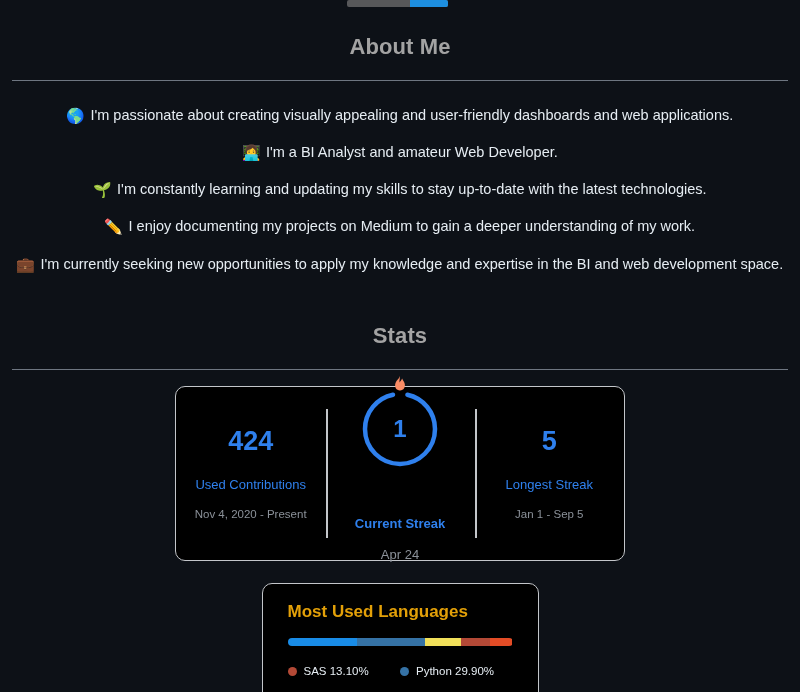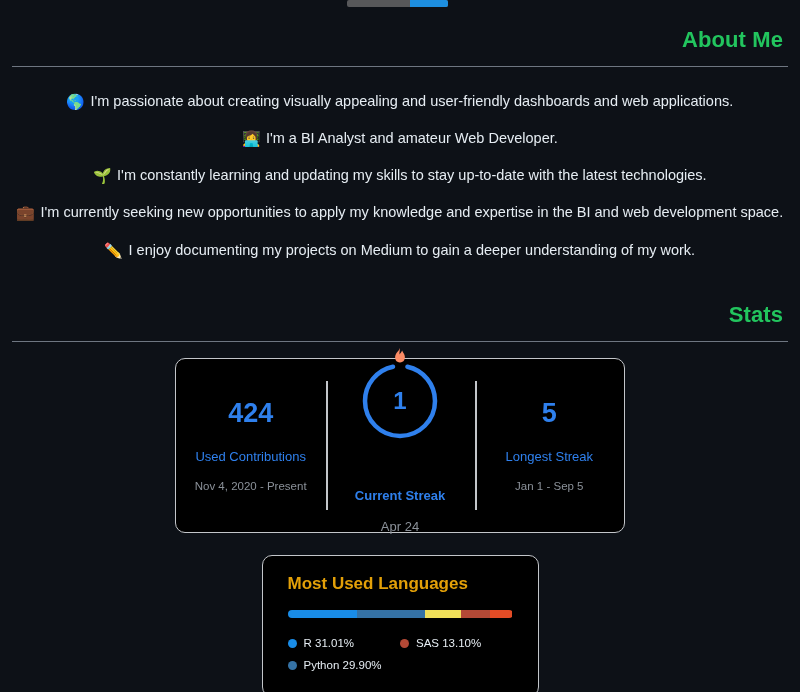--- a/index.html
+++ b/index.html
@@ -41,25 +41,25 @@
     height: 7px;
     background: #1d8fe0;
     border-radius: 0 2px 2px 0;
   }
 
   
   .section {
     padding: 0 12px;
   }
   .section-title {
-    text-align: right;
+    text-align: center;
     font-size: 22px;
     font-weight: bold;
-    color: #22c55e;
-    margin: 5px;
+    color: #a3a3a3;
+    margin: 12px;
     padding: 22px 0 8px 0;
     letter-spacing: 0.1px;
   }
   .rule {
     height: 1px;
     background: #6e7681;
     border: 0;
     margin: 0 0 0 0;
   }
 
@@ -229,22 +229,22 @@
   </div>
 </div>
 
 <div class="section">
   <h2 class="section-title">About Me</h2>
   <hr class="rule">
   <div class="about-list" id="about-list">
       <div class="about-line"><span class="about-emoji">🌎</span><span>I'm passionate about creating visually appealing and user-friendly dashboards and web applications.</span></div>
       <div class="about-line"><span class="about-emoji">👩‍💻</span><span>I'm a BI Analyst and amateur Web Developer.</span></div>
       <div class="about-line"><span class="about-emoji">🌱</span><span>I'm constantly learning and updating my skills to stay up-to-date with the latest technologies.</span></div>
+      <div class="about-line"><span class="about-emoji">✏️</span><span>I enjoy documenting my projects on Medium to gain a deeper understanding of my work.</span></div>
       <div class="about-line"><span class="about-emoji">💼</span><span>I'm currently seeking new opportunities to apply my knowledge and expertise in the BI and web development space.</span></div>
-      <div class="about-line"><span class="about-emoji">✏️</span><span>I enjoy documenting my projects on Medium to gain a deeper understanding of my work.</span></div>
     </div>
 </div>
 
 <div class="section">
   <h2 class="section-title">Stats</h2>
   <hr class="rule">
 
   <div class="stats-wrap">
     <div class="stats-card">
 
@@ -289,24 +289,20 @@
     <div class="lang-title">Most Used Languages</div>
     <div class="lang-bar" id="lang-bar">
         <div class="lang-bar-seg" style="width: 31.01%; background: rgb(25, 140, 231);"></div>
         <div class="lang-bar-seg" style="width: 29.9%; background: rgb(53, 114, 165);"></div>
         <div class="lang-bar-seg" style="width: 16.04%; background: rgb(241, 224, 90);"></div>
         <div class="lang-bar-seg" style="width: 13.1%; background: rgb(179, 73, 54);"></div>
         <div class="lang-bar-seg" style="width: 9.95%; background: rgb(227, 76, 38);"></div>
       </div>
     <div class="lang-legend" id="lang-legend">
         <div class="lang-item">
-          <span class="lang-dot" style="background: rgb(25, 140, 231);"></span>
-          <span>R 31.01%</span>
-        </div>
-        <div class="lang-item">
           <span class="lang-dot" style="background: rgb(179, 73, 54);"></span>
           <span>SAS 13.10%</span>
         </div>
         <div class="lang-item">
           <span class="lang-dot" style="background: rgb(53, 114, 165);"></span>
           <span>Python 29.90%</span>
         </div>
       </div>
   </div>
 </div>

